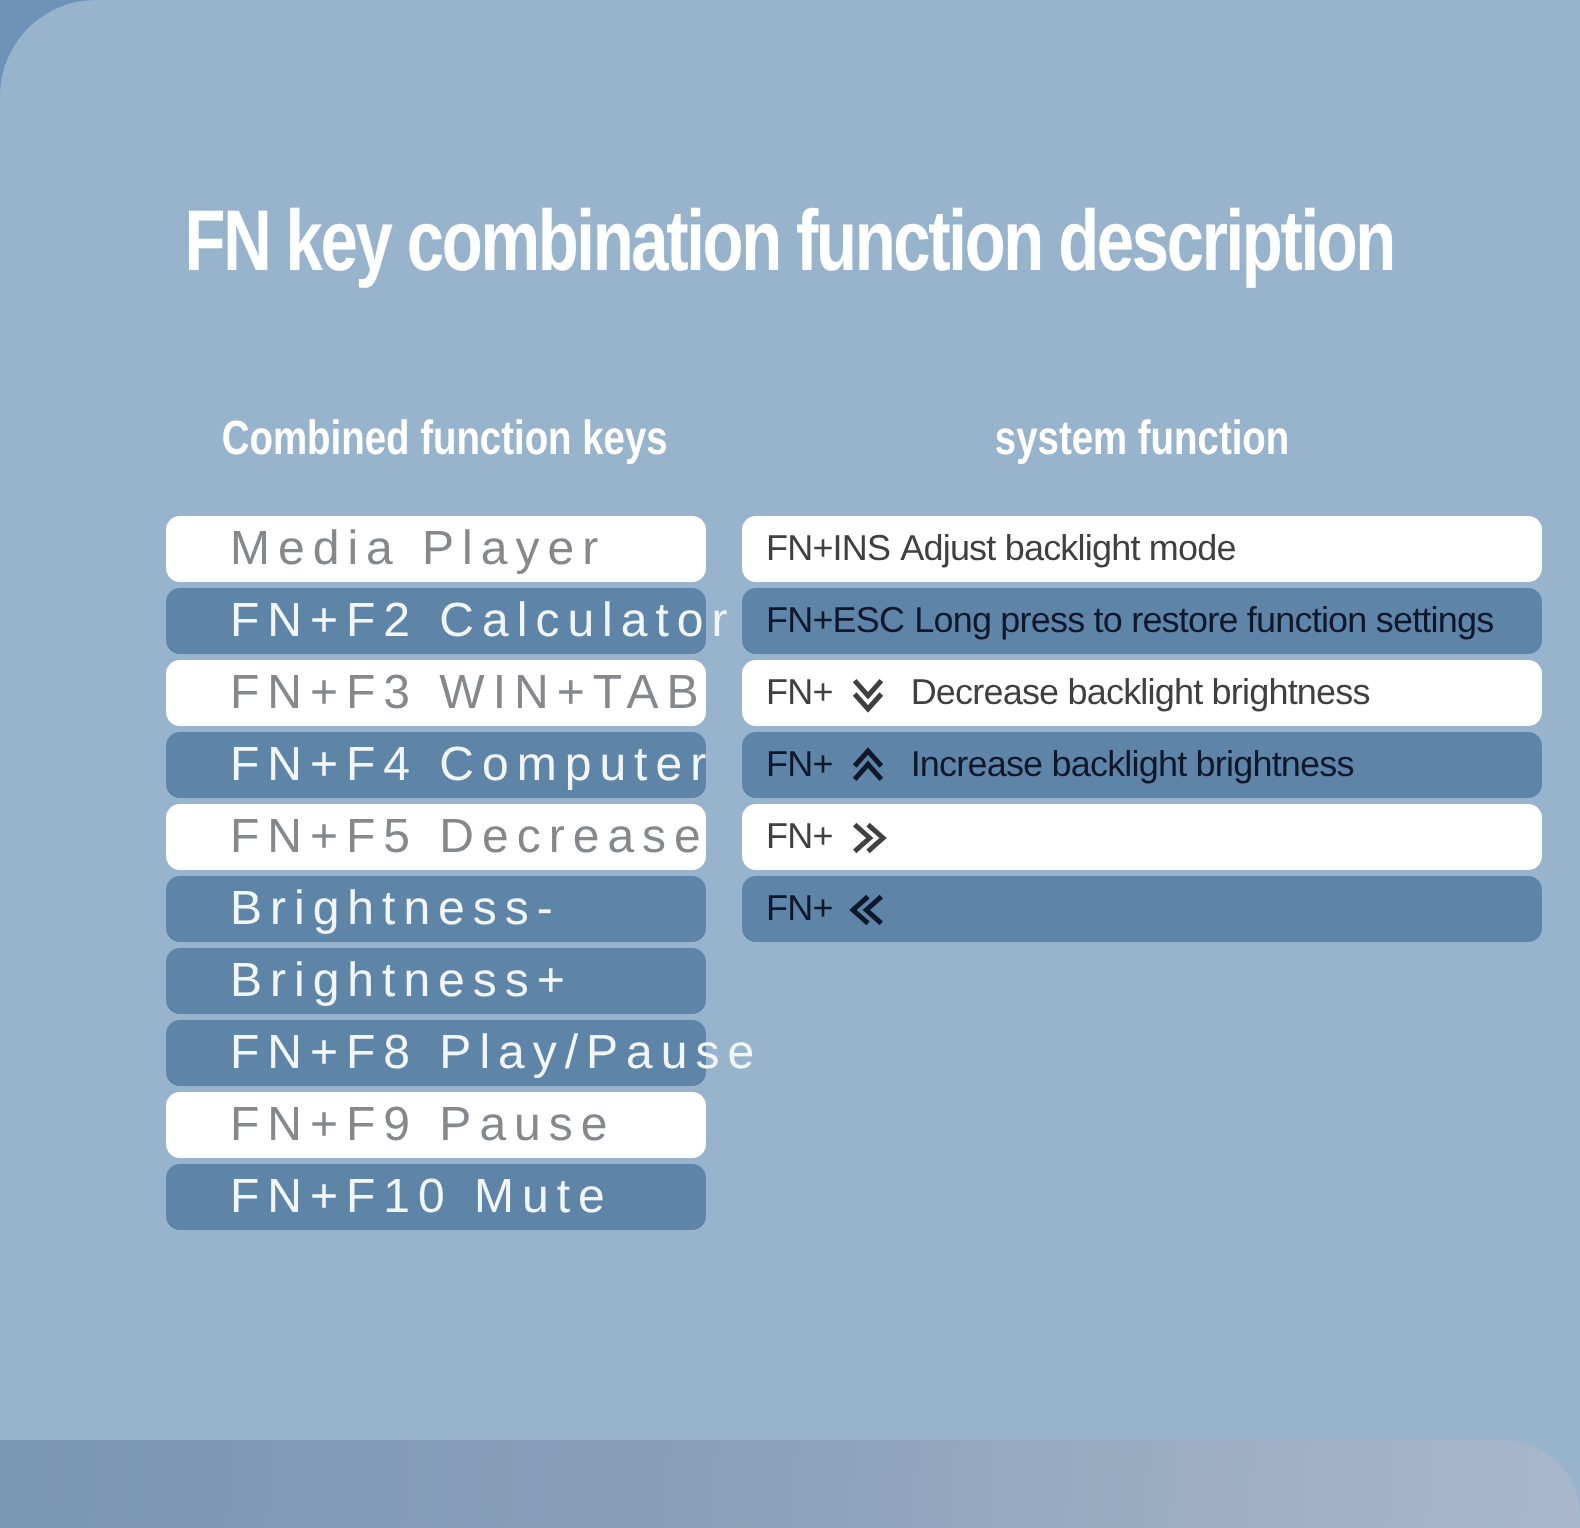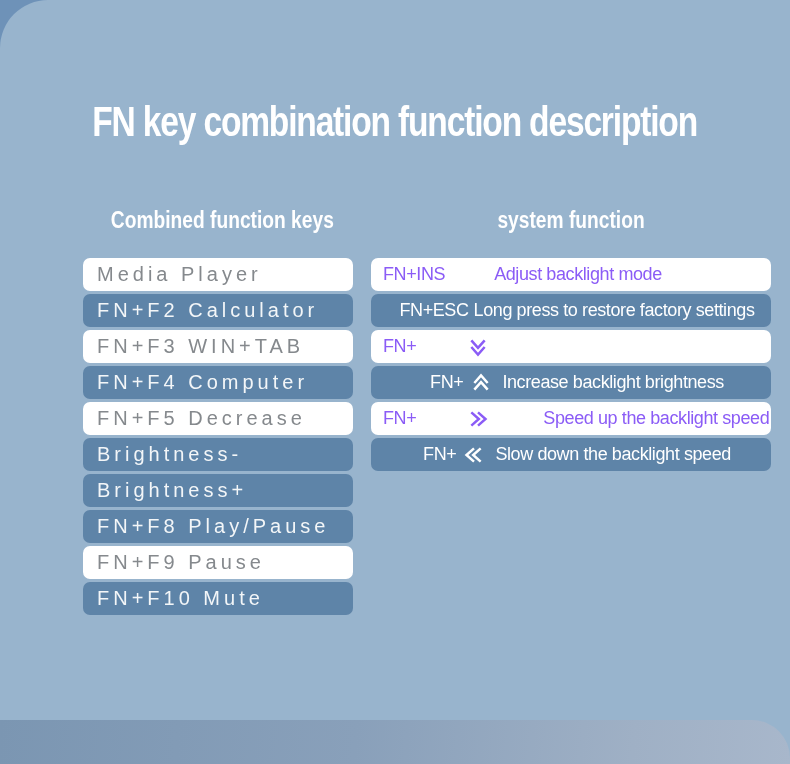--- a/index.html
+++ b/index.html
@@ -49,26 +49,26 @@
   .col{position:absolute;top:258px;}
   .col-left{left:83px;width:270px;}
   .col-right{left:371px;width:400px;}
   .row{
     height:33px;margin-bottom:3px;border-radius:7px;
     display:flex;align-items:center;
     box-sizing:border-box;
   }
   .row.light{background:#ffffff;}
   .row.dark{background:#5e84a8;}
-  .col-left .row{padding-left:14px;font-size:20px;letter-spacing:4px;white-space:nowrap;}
+  .col-left .row{padding-left:32px;font-size:24px;letter-spacing:4px;white-space:nowrap;}
   .col-left .row.light{color:#85898d;}
   .col-left .row.dark{color:#f3f6f8;}
   .col-right .row{padding-left:12px;font-size:18px;letter-spacing:-0.4px;white-space:nowrap;}
-  .col-right .row.light{color:#8b5cf6;gap:44px;}
-  .col-right .row.dark{color:#ffffff;justify-content:center;}
+  .col-right .row.light{color:#404040;}
+  .col-right .row.dark{color:#0f172a;}
   .row-key{margin-right:5px;}
   .icon{
     width:20px;height:20px;margin:0 11px 0 3px;flex:none;
     display:inline-block;
   }
   .icon svg{width:100%;height:100%;display:block;stroke:currentColor;fill:none;stroke-width:3;}
   .icon.double-chevron-down-icon svg{transform:rotate(90deg);}
   .icon.double-chevron-up-icon svg{transform:rotate(-90deg);}
   .icon.double-chevron-left-icon svg{transform:rotate(180deg);}
 </style>
@@ -123,55 +123,54 @@
         <span>FN+F10 Mute</span>
       </div>
     </div>
   <div class="col col-right" id="right-col">
       <div class="row light">
         <span class="row-key">FN+INS</span>
         <span class="row-label">Adjust backlight mode</span>
       </div>
       <div class="row dark">
         <span class="row-key">FN+ESC</span>
-        <span class="row-label">Long press to restore factory settings</span>
+        <span class="row-label">Long press to restore function settings</span>
       </div>
       <div class="row light">
         <span class="row-key">FN+</span>
         <span class="icon double-chevron-down-icon">
           <svg viewBox="0 0 24 24" aria-hidden="true">
             <path d="M4 4 L13 12 L4 20"></path>
             <path d="M12 4 L21 12 L12 20"></path>
           </svg>
         </span>
+        <span class="row-label">Decrease backlight brightness</span>
       </div>
       <div class="row dark">
         <span class="row-key">FN+</span>
         <span class="icon double-chevron-up-icon">
           <svg viewBox="0 0 24 24" aria-hidden="true">
             <path d="M4 4 L13 12 L4 20"></path>
             <path d="M12 4 L21 12 L12 20"></path>
           </svg>
         </span>
         <span class="row-label">Increase backlight brightness</span>
       </div>
       <div class="row light">
         <span class="row-key">FN+</span>
         <span class="icon double-chevron-right-icon">
           <svg viewBox="0 0 24 24" aria-hidden="true">
             <path d="M4 4 L13 12 L4 20"></path>
             <path d="M12 4 L21 12 L12 20"></path>
           </svg>
         </span>
-        <span class="row-label">Speed up the backlight speed</span>
       </div>
       <div class="row dark">
         <span class="row-key">FN+</span>
         <span class="icon double-chevron-left-icon">
           <svg viewBox="0 0 24 24" aria-hidden="true">
             <path d="M4 4 L13 12 L4 20"></path>
             <path d="M12 4 L21 12 L12 20"></path>
           </svg>
         </span>
-        <span class="row-label">Slow down the backlight speed</span>
       </div>
     </div>
 </div>
 
 </body></html>

